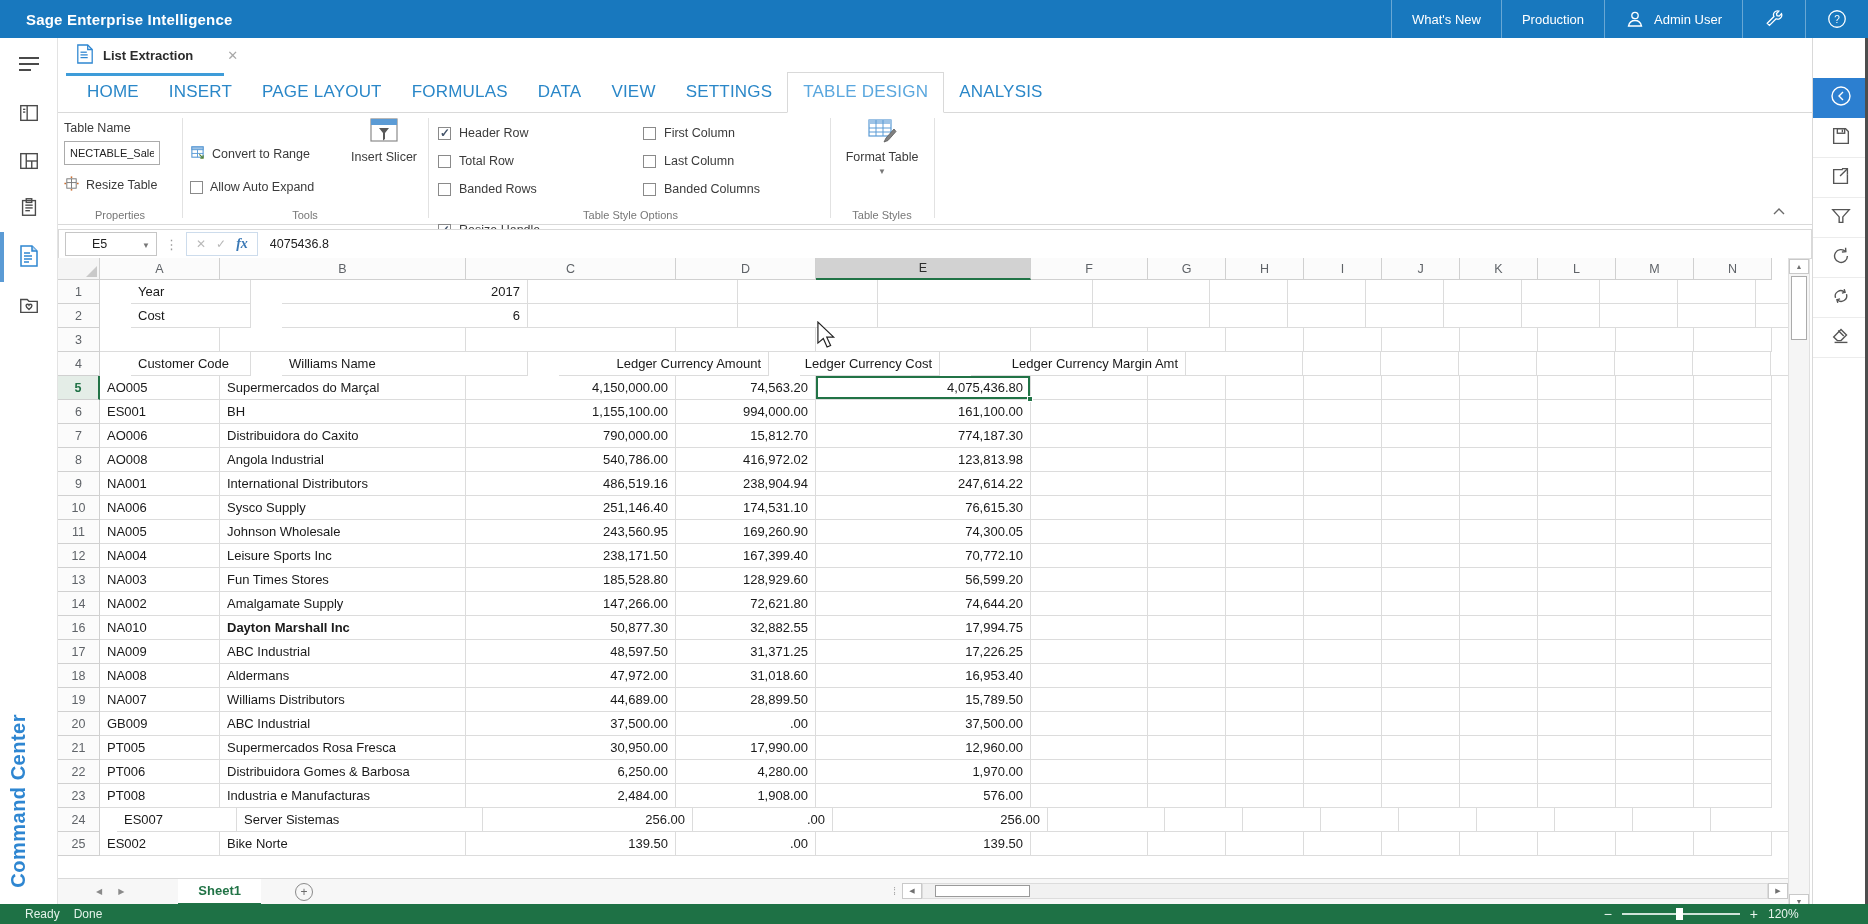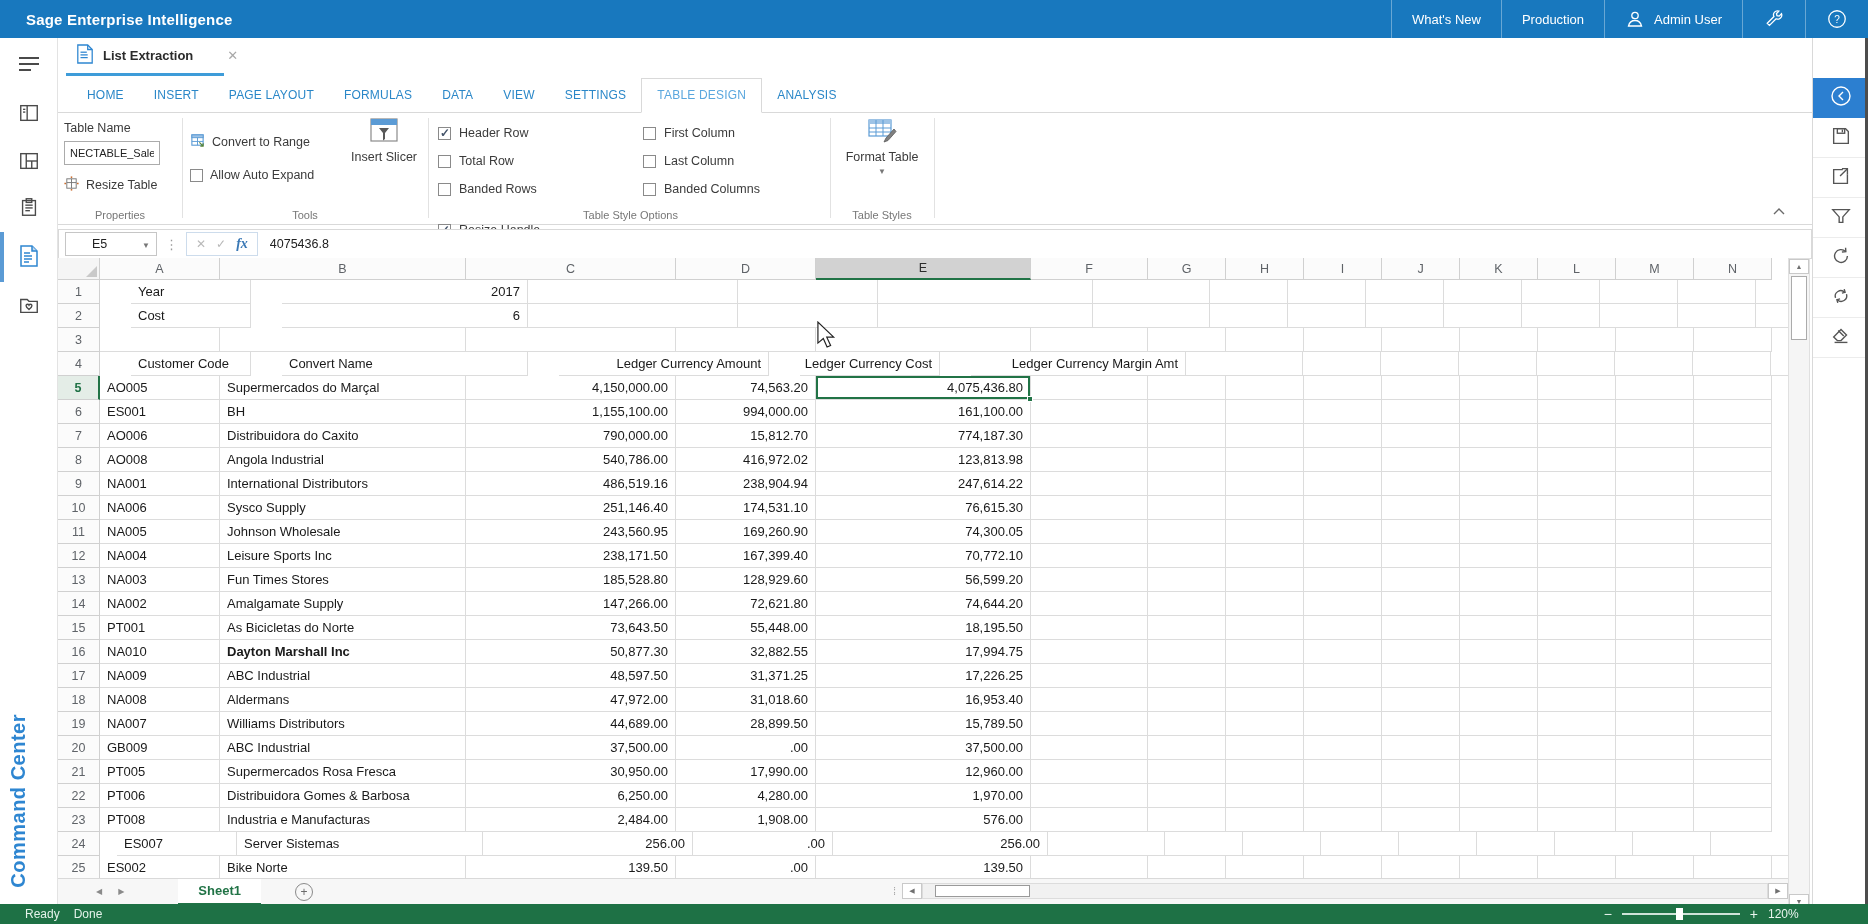--- a/index.html
+++ b/index.html
@@ -32,21 +32,21 @@
 
   
   #tabrow { position:absolute; left:0; top:0; width:100%; height:38px; background:#fff; }
   #doctab { position:absolute; left:8px; top:0; height:35px; display:flex; align-items:center; padding:0 14px 0 10px; }
   #doctab .lbl { font-size:13px; font-weight:bold; color:#2b2b2b; margin:0 34px 0 9px; }
   #doctab .x { color:#a8a8a8; font-size:13px; }
   #tab-underline { position:absolute; left:8px; top:35px; height:3px; width:158px; background:#3E9CD9; }
 
   
   #ribbontabs { position:absolute; left:0; top:38px; width:100%; height:37px; display:flex; align-items:flex-end; padding-left:14px; border-bottom:1px solid #d9d9d9; }
-  .rtab { font-size:12px; color:#2A87C8; padding:9px 15px 10px; letter-spacing:.2px; white-space:nowrap; }
+  .rtab { font-size:17px; color:#2A87C8; padding:9px 15px 10px; letter-spacing:.2px; white-space:nowrap; }
   .rtab.active { color:#5AA7DE; background:#fff; border:1px solid #d9d9d9; border-bottom:1px solid #fff; margin-bottom:-1px; }
 
   
   #ribbon { position:absolute; left:0; top:75px; width:100%; height:112px; border-bottom:1px solid #d9d9d9; background:#fff; font-size:12.5px; color:#3b3b3b; }
   .rsep { position:absolute; top:5px; height:100px; width:1px; background:#e2e2e2; }
   .grp-label { position:absolute; bottom:3px; left:0; width:100%; text-align:center; font-size:11px; color:#777; }
   .rowflex { display:flex; align-items:center; gap:7px; white-space:nowrap; }
   #tablename-input { width:96px; height:24px; border:1px solid #ababab; font-size:11px; padding:0 5px; color:#222; font-family:"Liberation Sans",sans-serif; }
   .cb { width:13px; height:13px; border:1px solid #8a8a8a; background:#fff; display:inline-block; position:relative; flex:0 0 13px; }
   .cb.on::after { content:"\2713"; position:absolute; left:1px; top:-2px; font-size:12px; font-weight:bold; color:#44546A; }
@@ -292,21 +292,21 @@
                 <line x1="8" y1="0.5" x2="8" y2="2" stroke="#C55A11" stroke-width="1.6"></line>
                 <line x1="8" y1="14" x2="8" y2="15.5" stroke="#C55A11" stroke-width="1.6"></line>
               </svg></span>
           <span>Resize Table</span>
         </div>
       </div>
       <div class="grp-label" style="left:6px; width:112px;">Properties</div>
       <div class="rsep" style="left:124px"></div>
 
       <div class="abs" style="left:132px; top:8px; width:156px;">
-        <div class="rowflex" style="margin-top:12px">
+        <div class="rowflex" style="margin-top:24px">
           <span><svg width="15" height="15" viewBox="0 0 16 16" fill="none">
                 <rect x="2" y="2" width="12" height="11" stroke="#5B9BD5" stroke-width="1.2"></rect>
                 <rect x="2" y="2" width="12" height="3" fill="#9DC3E6" stroke="#5B9BD5" stroke-width="1"></rect>
                 <line x1="2" y1="9" x2="14" y2="9" stroke="#5B9BD5"></line>
                 <line x1="8" y1="5" x2="8" y2="13" stroke="#5B9BD5"></line>
                 <path d="M10 10l4 4m0-3v3h-3" stroke="#548235" stroke-width="1.2"></path>
               </svg></span>
           <span>Convert to Range</span>
         </div>
         <div class="rowflex" style="margin-top:17px">
@@ -458,21 +458,21 @@
           <div class="g-c" style="width: 78px;"></div>
           <div class="g-c" style="width: 78px;"></div>
           <div class="g-c" style="width: 78px;"></div>
           <div class="g-c" style="width: 78px;"></div>
           <div class="g-c" style="width: 78px;"></div>
           <div class="g-c" style="width: 78px;"></div>
         </div>
         <div class="g-row">
           <div class="g-rh">4</div>
           <div class="g-c b" style="width: 120px;">Customer Code</div>
-          <div class="g-c b" style="width: 246px;">Convert Name</div>
+          <div class="g-c b" style="width: 246px;">Williams Name</div>
           <div class="g-c num b" style="width: 210px;">Ledger Currency Amount</div>
           <div class="g-c num b" style="width: 140px;">Ledger Currency Cost</div>
           <div class="g-c num b" style="width: 215px;">Ledger Currency Margin Amt</div>
           <div class="g-c" style="width: 117px;"></div>
           <div class="g-c" style="width: 78px;"></div>
           <div class="g-c" style="width: 78px;"></div>
           <div class="g-c" style="width: 78px;"></div>
           <div class="g-c" style="width: 78px;"></div>
           <div class="g-c" style="width: 78px;"></div>
           <div class="g-c" style="width: 78px;"></div>
@@ -632,37 +632,20 @@
           <div class="g-c" style="width: 78px;"></div>
           <div class="g-c" style="width: 78px;"></div>
         </div>
         <div class="g-row">
           <div class="g-rh">14</div>
           <div class="g-c" style="width: 120px;">NA002</div>
           <div class="g-c" style="width: 246px;">Amalgamate Supply</div>
           <div class="g-c num" style="width: 210px;">147,266.00</div>
           <div class="g-c num" style="width: 140px;">72,621.80</div>
           <div class="g-c num" style="width: 215px;">74,644.20</div>
-          <div class="g-c" style="width: 117px;"></div>
-          <div class="g-c" style="width: 78px;"></div>
-          <div class="g-c" style="width: 78px;"></div>
-          <div class="g-c" style="width: 78px;"></div>
-          <div class="g-c" style="width: 78px;"></div>
-          <div class="g-c" style="width: 78px;"></div>
-          <div class="g-c" style="width: 78px;"></div>
-          <div class="g-c" style="width: 78px;"></div>
-          <div class="g-c" style="width: 78px;"></div>
-        </div>
-        <div class="g-row">
-          <div class="g-rh">15</div>
-          <div class="g-c" style="width: 120px;">PT001</div>
-          <div class="g-c" style="width: 246px;">As Bicicletas do Norte</div>
-          <div class="g-c num" style="width: 210px;">73,643.50</div>
-          <div class="g-c num" style="width: 140px;">55,448.00</div>
-          <div class="g-c num" style="width: 215px;">18,195.50</div>
           <div class="g-c" style="width: 117px;"></div>
           <div class="g-c" style="width: 78px;"></div>
           <div class="g-c" style="width: 78px;"></div>
           <div class="g-c" style="width: 78px;"></div>
           <div class="g-c" style="width: 78px;"></div>
           <div class="g-c" style="width: 78px;"></div>
           <div class="g-c" style="width: 78px;"></div>
           <div class="g-c" style="width: 78px;"></div>
           <div class="g-c" style="width: 78px;"></div>
         </div>

